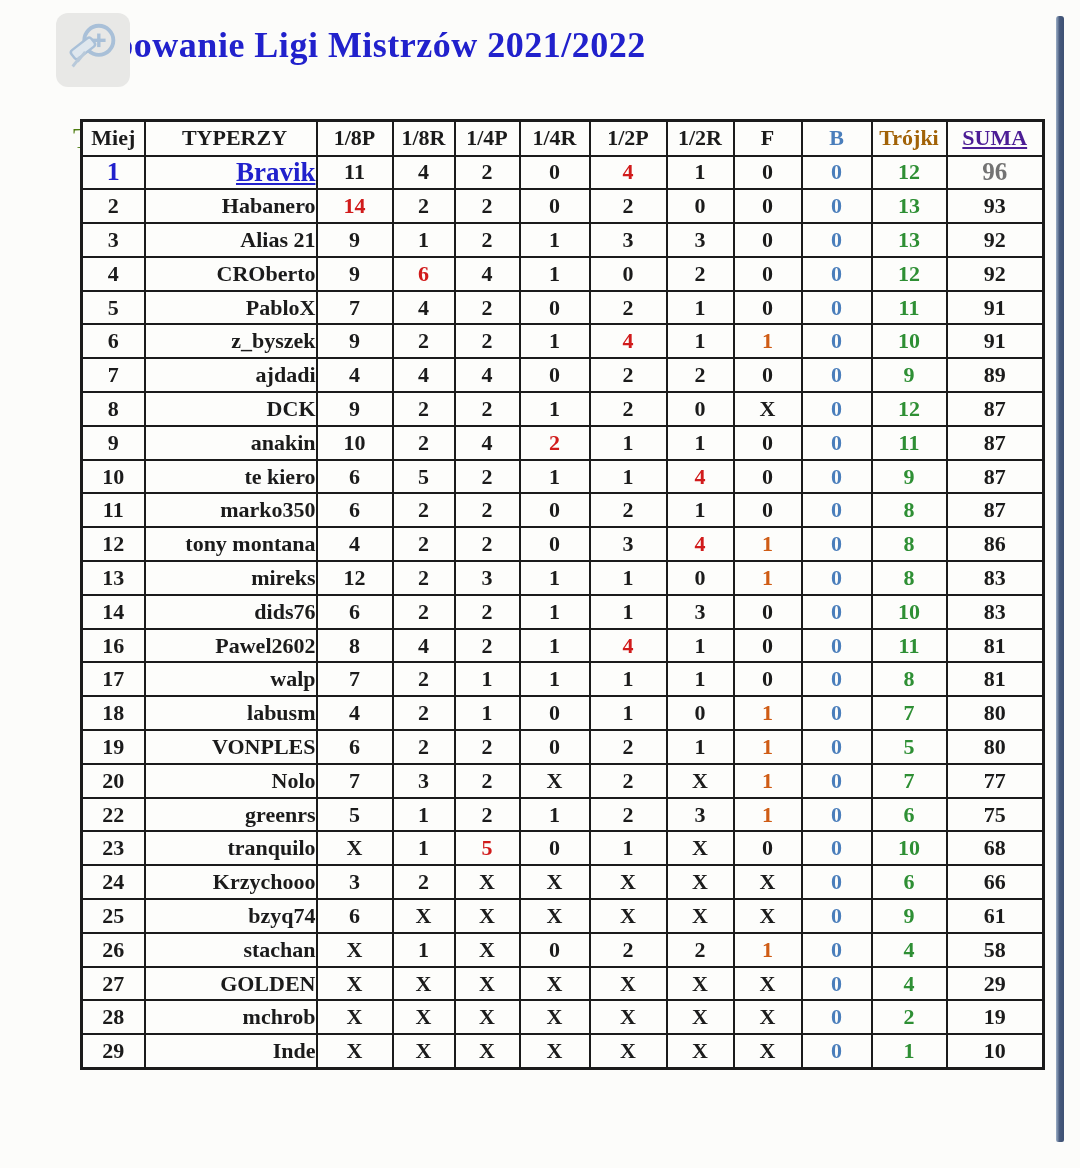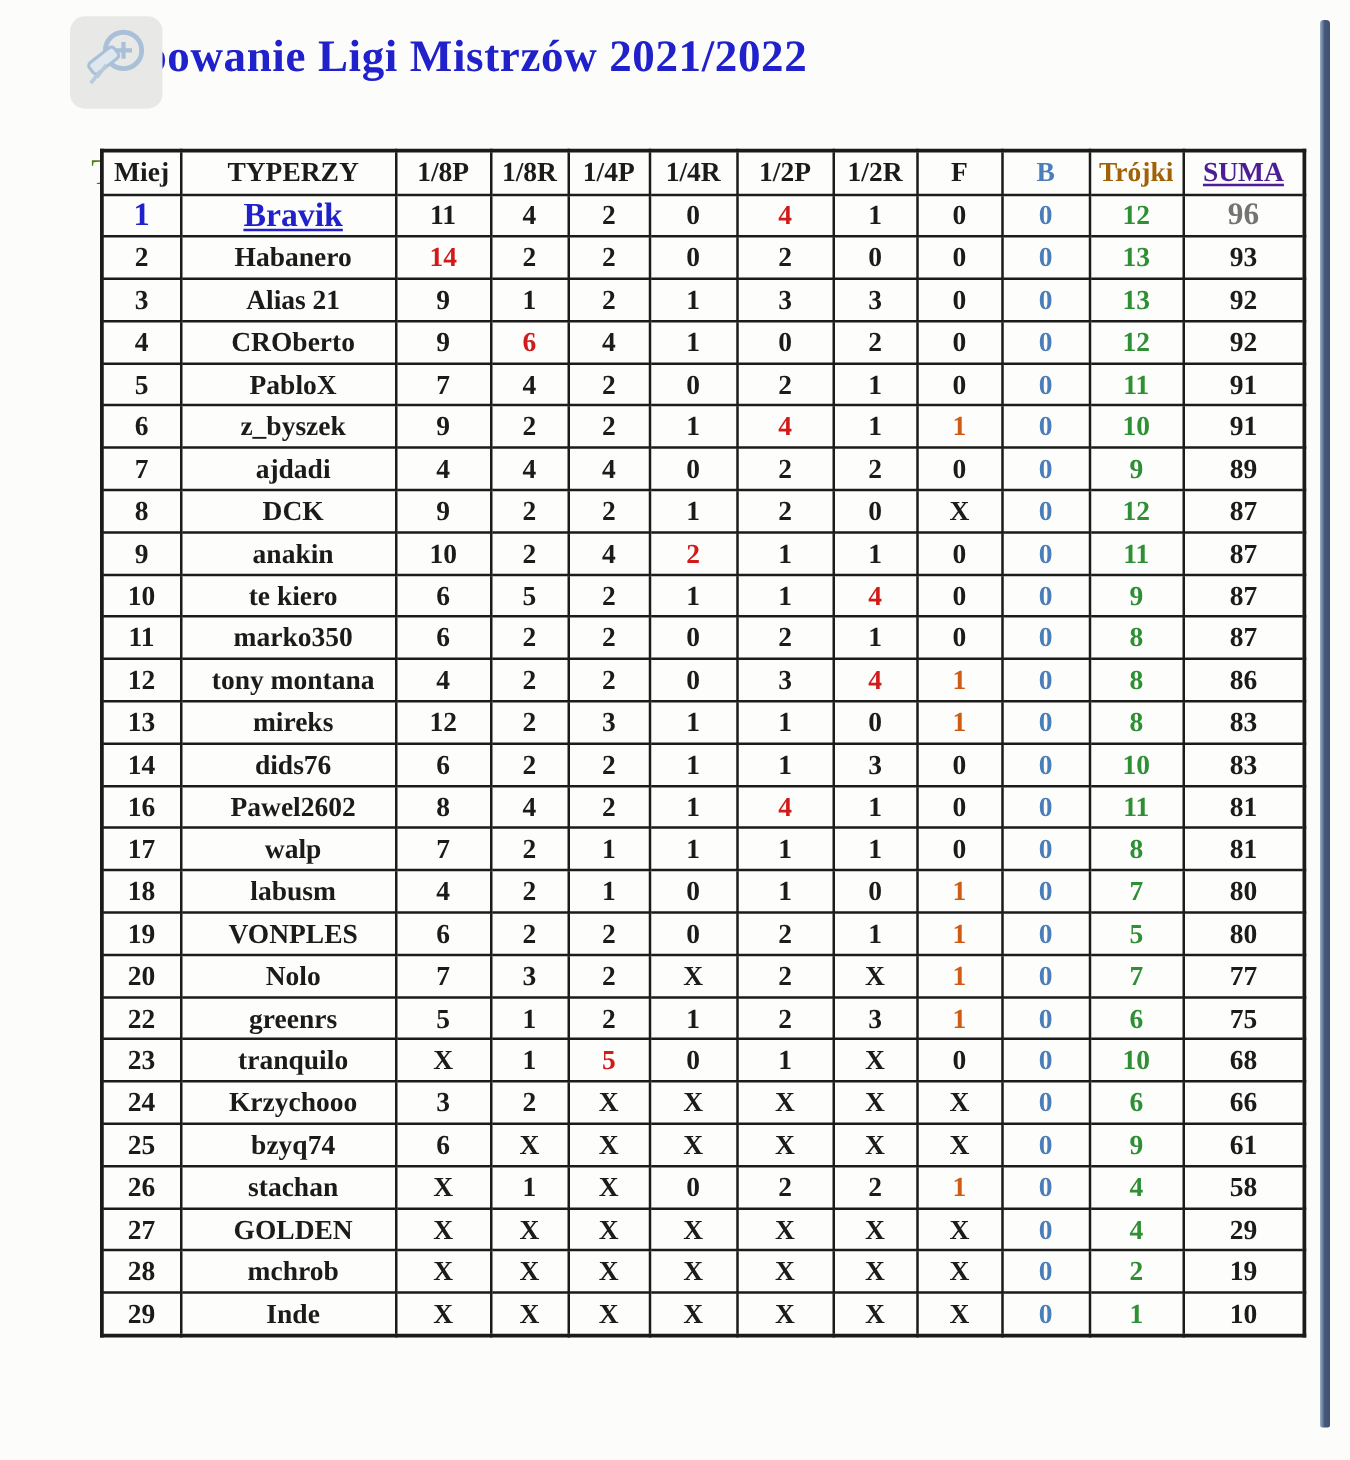--- a/index.html
+++ b/index.html
@@ -31,21 +31,21 @@
     border:3px solid #1b1b1b;
   }
   table.standings th, table.standings td {
     border:2px solid #1b1b1b;
     font-weight:bold; color:#1b1b1b;
     overflow:hidden; white-space:nowrap;
   }
   table.standings thead th { height:35px; font-size:22px; text-align:center; }
   table.standings thead th.h-left { text-align:center; padding-left:8px; }
   table.standings tbody td { height:33.8px; font-size:22px; text-align:center; }
-  table.standings tbody td.name { text-align:center; padding-left:8px;margin-left:44px; }
+  table.standings tbody td.name { text-align:right; padding-left:8px;margin-left:44px; }
   
   thead th:nth-child(10) { color:#4a7ebb; }
   thead th:nth-child(11) { color:#a16207; }
   thead th:nth-child(12) { color:#4c1d95;text-decoration:underline; }
   tbody td:nth-child(10) { color:#4a7ebb; }
   tbody td:nth-child(11) { color:#2e8f34; }
   
   td.c-red    { color:#d11b1b !important; }
   td.c-orange { color:#cf5c15 !important; }
   

